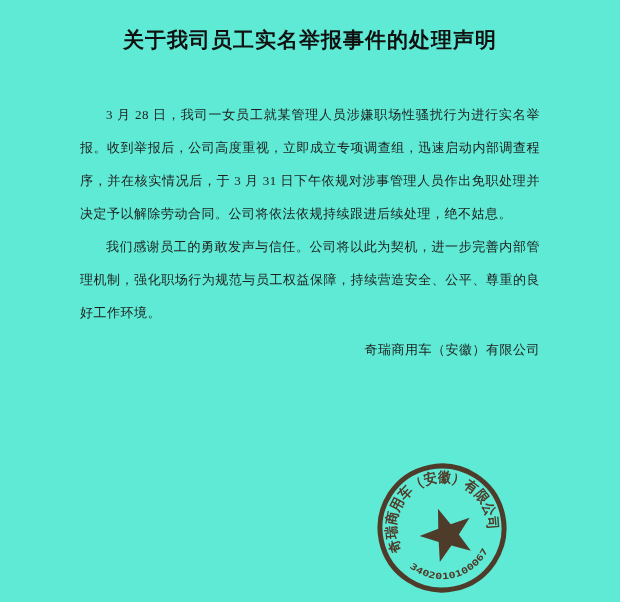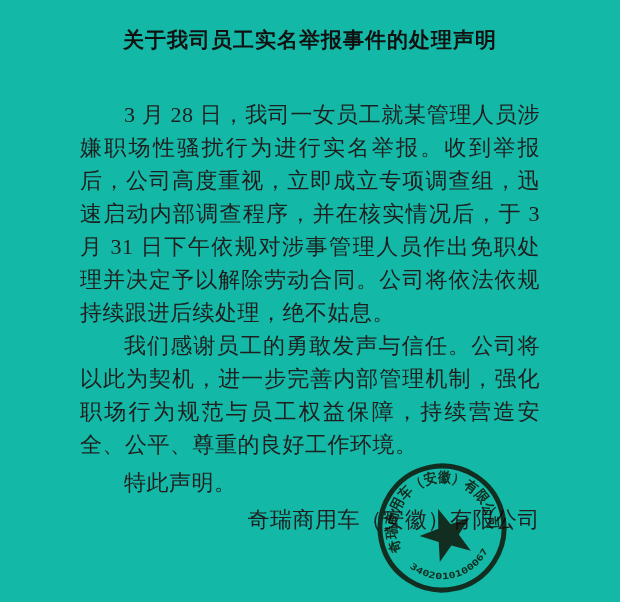--- a/index.html
+++ b/index.html
@@ -7,36 +7,36 @@
     padding: 0;
     width: 620px;
     height: 602px;
     background: #ffffff;
     overflow: hidden;
   }
   .page {
     position: relative;
     width: 620px;
     height: 602px;
-    background: #14b8a6;
+    background: #5eead4;
     font-family: "Liberation Serif", "DejaVu Serif", serif;
     color: #1e1e1e;
   }
   .title {
     margin: 0;
     padding-top: 26px;
     text-align: center;
     font-size: 21px;
     font-weight: bold;
     letter-spacing: 1px;
     color: #111111;
   }
   .body {
     margin: 44px 80px 0 80px;
-    font-size: 22px;
+    font-size: 13px;
     line-height: 33px;
     text-align: justify;
     letter-spacing: 0.5px;
   }
   .body p {
     margin: 0;
     text-indent: 2em;
   }
   .closing {
     margin-top: 5px !important;
@@ -83,21 +83,20 @@
 </head>
 <body>
 
 <div class="page">
 
   <h1 class="title">关于我司员工实名举报事件的处理声明</h1>
 
   <div class="body">
     <p>3 月 28 日，我司一女员工就某管理人员涉嫌职场性骚扰行为进行实名举报。收到举报后，公司高度重视，立即成立专项调查组，迅速启动内部调查程序，并在核实情况后，于 3 月 31 日下午依规对涉事管理人员作出免职处理并决定予以解除劳动合同。公司将依法依规持续跟进后续处理，绝不姑息。</p>
     <p>我们感谢员工的勇敢发声与信任。公司将以此为契机，进一步完善内部管理机制，强化职场行为规范与员工权益保障，持续营造安全、公平、尊重的良好工作环境。</p>
-    <p class="closing">特此声明。</p>
 
     <div class="sign-block">
       <div class="sign-line">奇瑞商用车（安徽）有限公司</div>
 
     </div>
   </div>
 
   <svg class="seal" viewBox="0 0 140 140" xmlns="http://www.w3.org/2000/svg">
     <defs>
       <path id="seal-arc-top" d="M 26.8 85.7 A 46 46 0 1 1 113.2 85.7" fill="none"></path>

